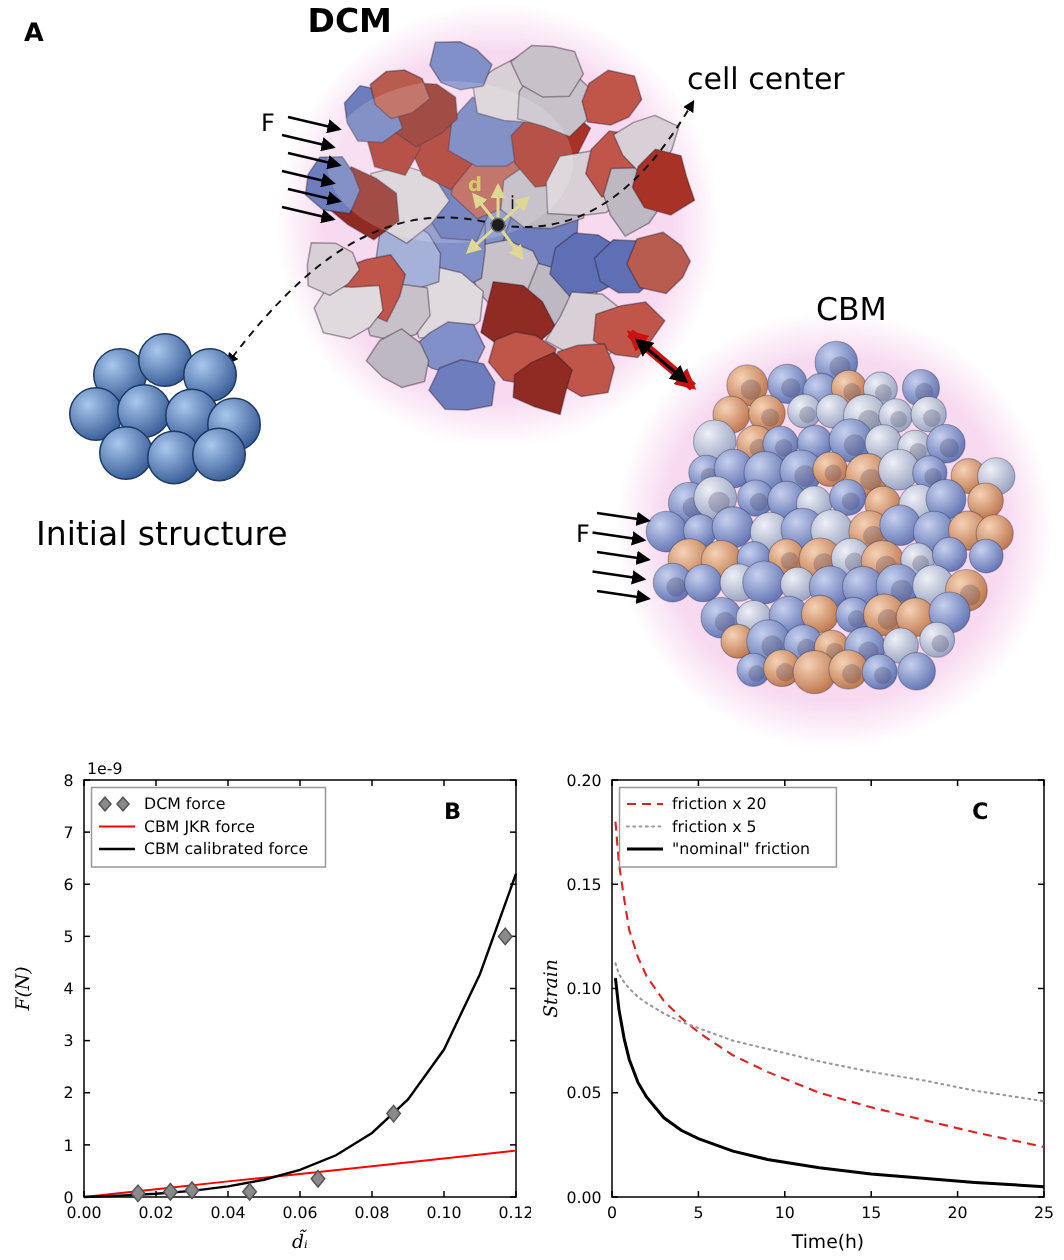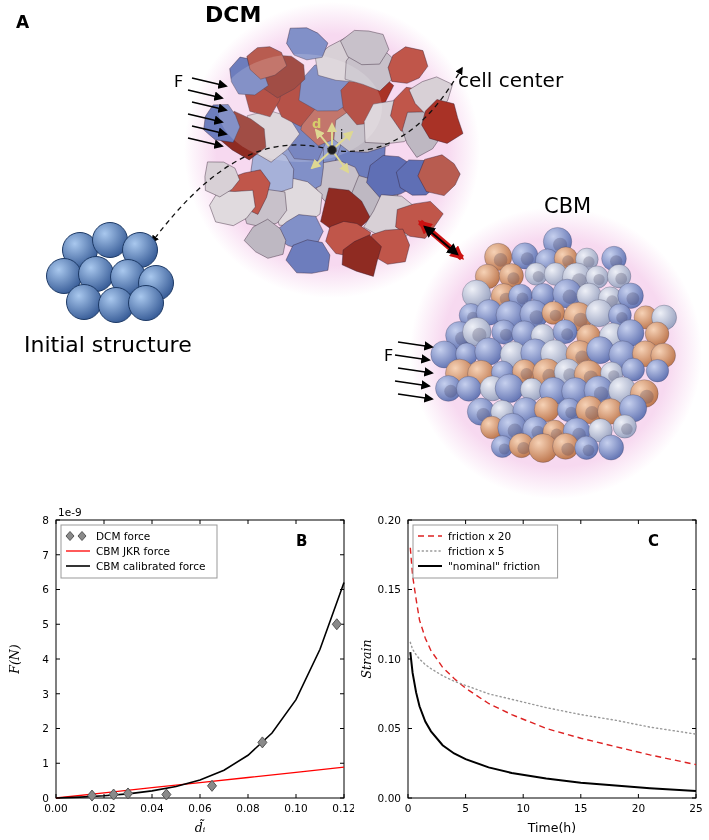--- a/index.html
+++ b/index.html
@@ -2,21 +2,21 @@
 <html><head>
 <meta charset="utf-8">
 <style>
   html,body{margin:0;padding:0;background:#fff;}
   .stage{position:relative;width:709px;height:840px;background:#ffffff;overflow:hidden;
          font-family:"DejaVu Sans",sans-serif;}
   .lab{position:absolute;color:#000;white-space:nowrap;}
   .panel-letter{font-weight:bold;font-size:17px;}
   .model-title{font-weight:bold;font-size:22px;text-align:right;}
   .model-title-sm{font-weight:normal;font-size:21px;}
-  .annot{font-size:20px;margin-top:28px;}
+  .annot{font-size:20px;}
   .annot-lg{font-size:22px;}
   .force{font-size:16px;}
   .tiny-d{font-size:13px;font-weight:bold;color:#d6cc6a;}
   .tiny-i{font-size:12px;color:#111;}
   svg{position:absolute;}
   .tick{font:10.5px "DejaVu Sans",sans-serif;fill:#000;}
   .legend{font:10.5px "DejaVu Sans",sans-serif;fill:#000;}
   .plabel{font:bold 15px "DejaVu Sans",sans-serif;fill:#000;}
   .axlab{font:12.5px "DejaVu Sans",sans-serif;fill:#000;}
   .italic{font-family:"DejaVu Serif",serif;font-style:italic;}
@@ -295,21 +295,21 @@
         <line x1="398" y1="394" x2="432" y2="399" stroke="#000" stroke-width="1.6" marker-end="url(#ab)"></line>
       </g>
       <line x1="420" y1="222" x2="462" y2="258" stroke="#cc1111" stroke-width="6" marker-start="url(#ar)" marker-end="url(#ar)"></line>
       <line x1="425" y1="227" x2="457" y2="254" stroke="#000" stroke-width="2" marker-start="url(#ab)" marker-end="url(#ab)"></line>
     </svg>
 
   <div class="lab panel-letter" style="left:16px;top:12px">A</div>
   <div class="lab model-title" style="left:205px;top:2px">DCM</div>
   <div class="lab annot" style="left:458px;top:40px">cell center</div>
   <div class="lab model-title-sm" style="left:544px;top:194px">CBM</div>
-  <div class="lab annot-lg" style="left:24px;top:332px">Initial structure</div>
+  <div class="lab annot-lg" style="left:24px;top:344px">Initial structure</div>
   <div class="lab force" style="left:174px;top:72px">F</div>
   <div class="lab force" style="left:384px;top:346px">F</div>
   <div class="lab tiny-d" style="left:312px;top:116px">d</div>
   <div class="lab tiny-i" style="left:340px;top:128px">i</div>
 
   <svg width="348" height="332" style="left:6px;top:506px">
       <rect x="50" y="14" width="288" height="278" fill="none" stroke="#000" stroke-width="1"></rect>
       <line x1="50" y1="292" x2="50" y2="288" stroke="#000"></line>
       <line x1="50" y1="14" x2="50" y2="18" stroke="#000"></line>
       <text x="50" y="306" text-anchor="middle" class="tick">0.00</text>

